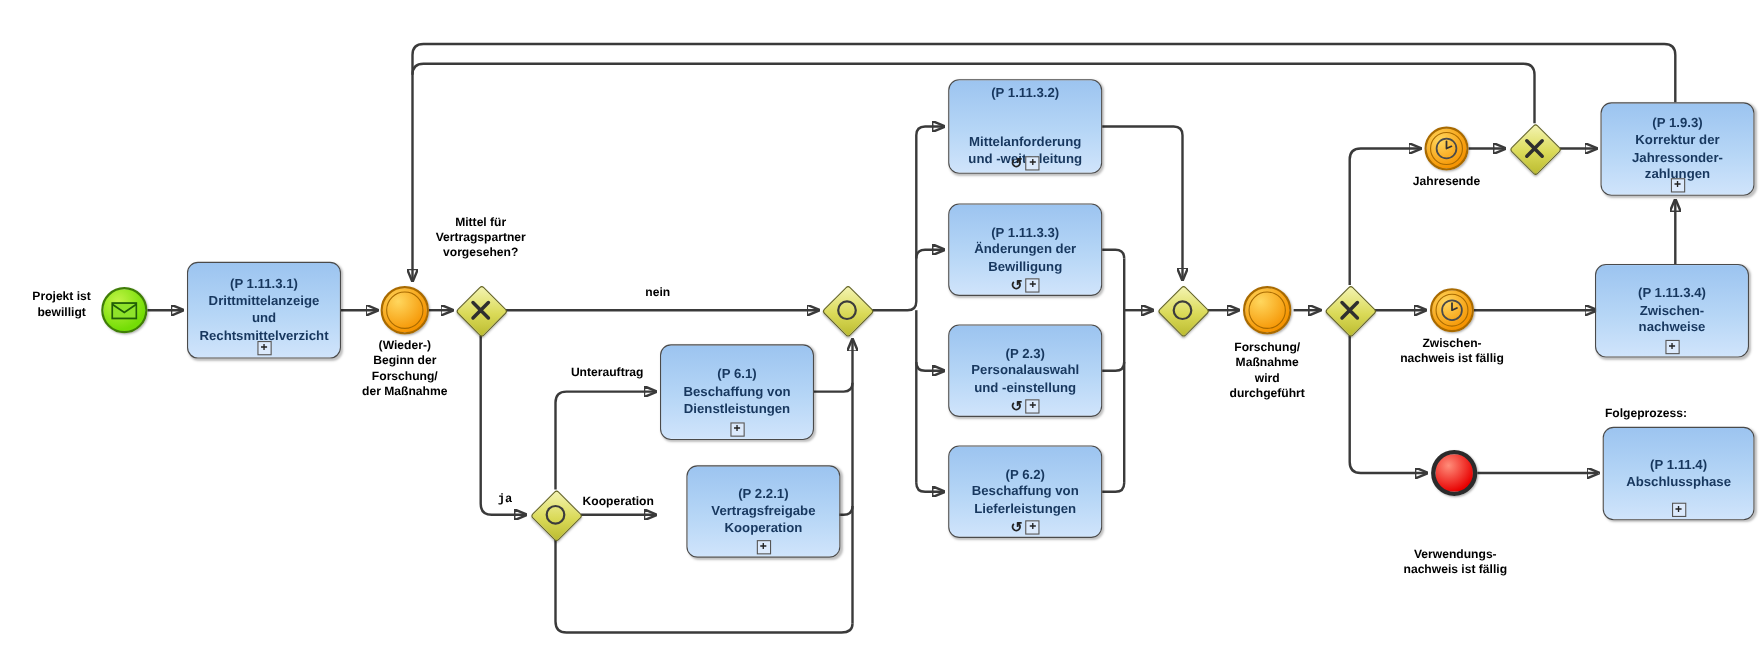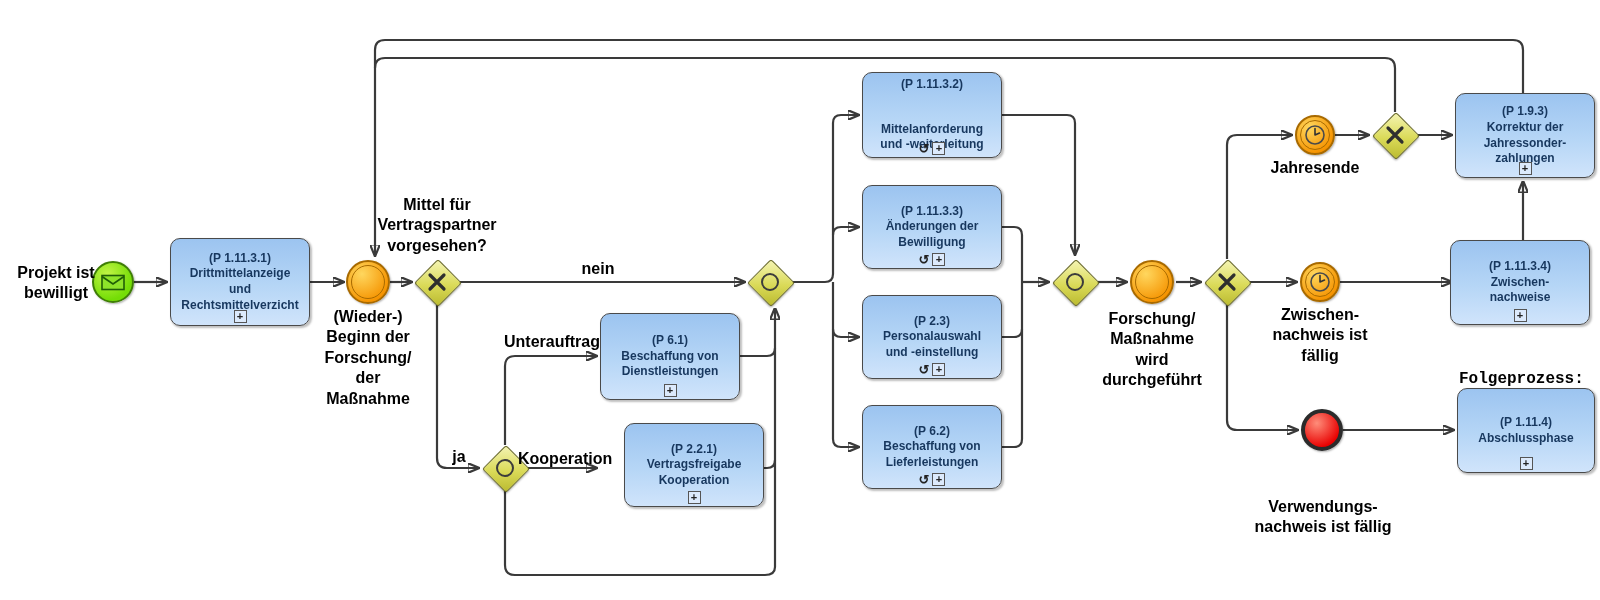--- a/index.html
+++ b/index.html
@@ -1,21 +1,21 @@
 <!DOCTYPE html>
 <html><head>
 <meta charset="utf-8">
 <style>
   html,body{margin:0;padding:0;background:#fff;}
   .stage{position:relative;width:1600px;height:600px;background:#ffffff;
          font-family:"Liberation Sans",sans-serif;overflow:hidden;}
   svg.edges{position:absolute;left:0;top:0;width:1600px;height:600px;}
   svg.edges path{fill:none;stroke:#3a3a3a;stroke-width:2.2;stroke-linejoin:round;}
 
-  .lbl{position:absolute;font-weight:bold;font-size:16px;line-height:1.28;color:#000;
+  .lbl{position:absolute;font-weight:bold;font-size:11px;line-height:1.28;color:#000;
        white-space:pre-line;text-align:center;}
 
   .task{position:absolute;box-sizing:border-box;border:1.5px solid #4a4a4a;border-radius:10px;
         background:linear-gradient(180deg,#9cc4f0 0%,#b6d6f6 55%,#d0e4fb 100%);
         display:flex;flex-direction:column;align-items:center;justify-content:center;
         text-align:center;color:#17375e;font-weight:bold;font-size:12px;line-height:1.3;
         box-shadow:1.5px 1.5px 2px rgba(0,0,0,.25);}
   .tcode,.tname{white-space:pre-line;}
   .markers{position:absolute;bottom:2px;left:0;right:0;display:flex;justify-content:center;
            align-items:center;gap:3px;}
@@ -259,28 +259,28 @@
   <div class="lbl" style="left:12px;top:263px;width:88px;">Projekt ist
 bewilligt</div>
   <div class="lbl" style="left:313px;top:307px;width:110px;">(Wieder-)
 Beginn der
 Forschung/
 der Maßnahme</div>
   <div class="lbl" style="left:377px;top:195px;width:120px;">Mittel für
 Vertragspartner
 vorgesehen?</div>
   <div class="lbl" style="left:578px;top:259px;width:40px;">nein</div>
-  <div class="lbl" style="left:446px;top:447px;width:26px;">ja</div>
+  <div class="lbl" style="left:446px;top:447px;width:26px;font-family:Liberation Mono, monospace;">ja</div>
   <div class="lbl" style="left:502px;top:332px;width:100px;">Unterauftrag</div>
   <div class="lbl" style="left:518px;top:449px;width:88px;">Kooperation</div>
   <div class="lbl" style="left:504px;top:600px;width:80px;">Personal</div>
   <div class="lbl" style="left:1097px;top:309px;width:110px;">Forschung/
 Maßnahme
 wird
 durchgeführt</div>
   <div class="lbl" style="left:1265px;top:158px;width:100px;">Jahresende</div>
   <div class="lbl" style="left:1252px;top:305px;width:136px;">Zwischen-
 nachweis ist fällig</div>
   <div class="lbl" style="left:1250px;top:453px;width:146px;margin-top:44px;">Verwendungs-
 nachweis ist fällig</div>
-  <div class="lbl" style="left:1459px;top:369px;width:112px;text-align:left;font-family:Liberation Mono, monospace;">Folgeprozess:</div>
+  <div class="lbl" style="left:1459px;top:369px;width:112px;text-align:left;">Folgeprozess:</div>
 
 </div>
 
 </body></html>

